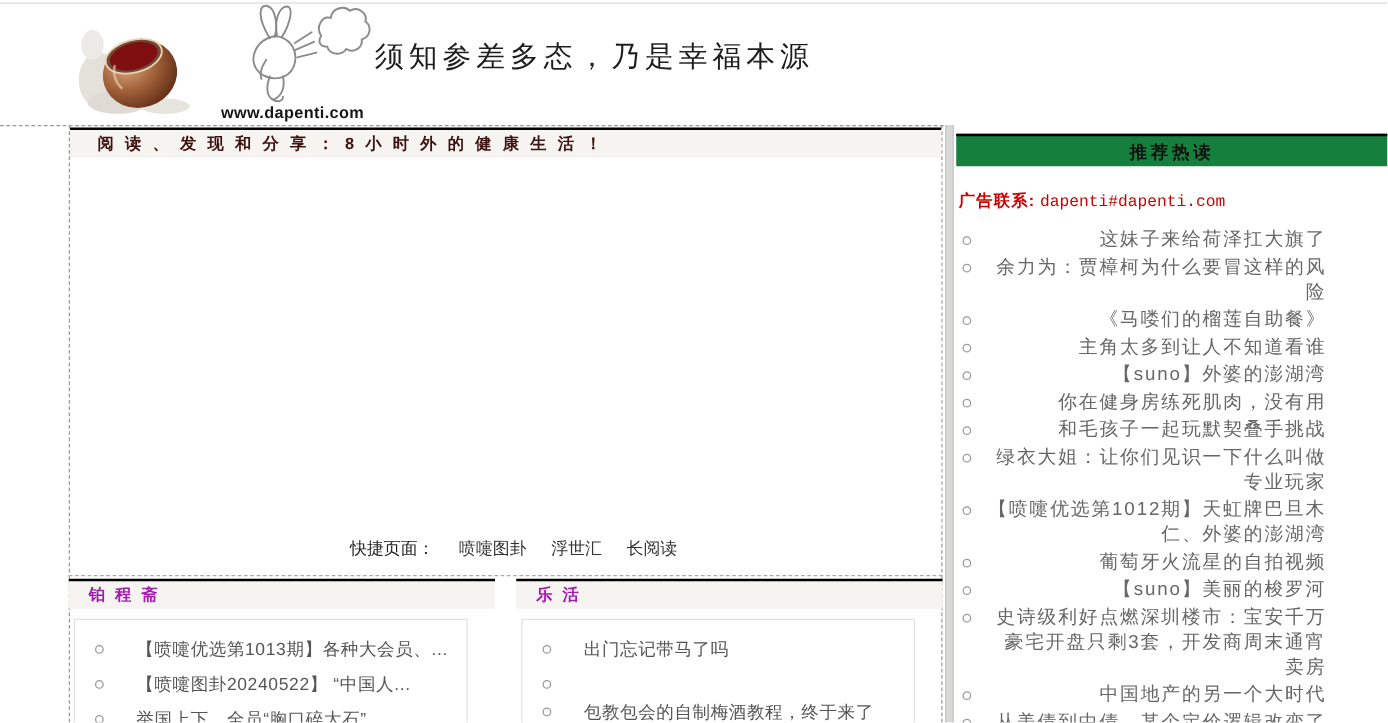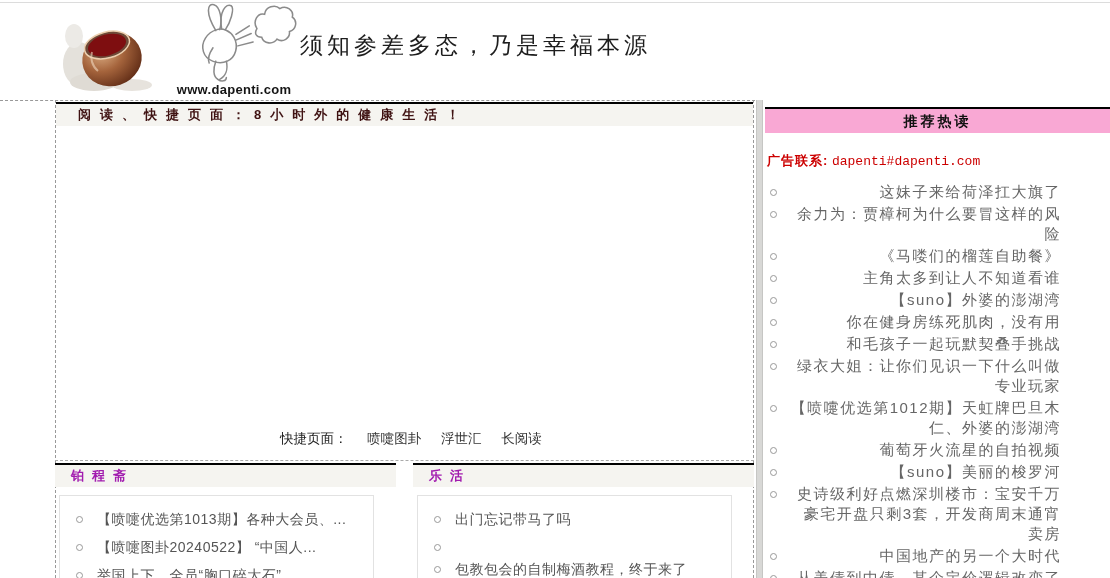--- a/index.html
+++ b/index.html
@@ -29,28 +29,28 @@
   .quick-row .lbl{margin-left:224px;color:#222;text-align:center;}
   .quick-row a{color:#333;text-decoration:none;margin-left:16px;cursor:pointer;}
   
   .bottom-dash{position:absolute;left:55px;top:460px;width:699px;border-top:1px dashed #aaa;}
   .col{position:absolute;top:463px;width:341px;}
   .col-left{left:55px;}
   .col-right{left:413px;}
   .col-header{border-top:2px solid #000;background:#f5f4f0;height:22px;line-height:22px;
     padding-left:16px;font-size:13px;font-weight:bold;letter-spacing:8px;color:#a21caf;}
   .list-box{margin:8px 22px 0 4px;border:1px solid #e2e2e2;padding:13px 8px 20px 16px;min-height:90px;}
-  .li{display:flex;gap:14px;font-size:14px;color:#555;line-height:20px;margin-bottom:8px;
+  .li{display:flex;gap:26px;font-size:14px;color:#555;line-height:20px;margin-bottom:8px;
     letter-spacing:0.5px;cursor:pointer;}
   .dot{width:5px;height:5px;border:1px solid #999;border-radius:50%;margin-top:7px;flex:none;}
   
   .side-strip{position:absolute;left:756px;top:100px;width:7px;height:478px;background:#d8d8d6;
     border-left:1px solid #c6c6c4;border-right:1px solid #c6c6c4;box-sizing:border-box;}
   .sidebar{position:absolute;left:765px;top:107px;width:345px;}
-  .side-header{border-top:2px solid #000;background:#f9a8d4;height:24px;line-height:24px;
+  .side-header{border-top:2px solid #000;background:#15803d;height:24px;line-height:24px;
     text-align:center;font-size:14px;font-weight:bold;color:#111;letter-spacing:3px;}
   .ad-line{margin:19px 0 12px 2px;font-size:13px;color:#cc0000;white-space:nowrap;}
   .ad-line .ad-lbl{font-weight:bold;letter-spacing:1px;}
   .ad-line .ad-val{font-family:"Liberation Mono","DejaVu Sans Mono",monospace;font-size:13px;}
   .side-list{margin-left:5px;}
   .sli{display:flex;gap:12px;font-size:15px;color:#666;line-height:20px;margin-bottom:2px;
     letter-spacing:1.5px;cursor:pointer;text-align:right;}
   .sli .txt{width:272px;}
   .sli .dot{margin-top:7px;}
   svg{display:block;}
@@ -100,21 +100,21 @@
     </svg>
   </div>
   <div class="site-url">www.dapenti.com</div>
   <div class="slogan">须知参差多态，乃是幸福本源</div>
 </div>
 
 <div class="h-dash-top"></div>
 <div class="v-dash-left"></div>
 <div class="v-dash-right"></div>
 
-<div class="main-banner">阅读、快捷页面：8小时外的健康生活！</div>
+<div class="main-banner">阅读、发现和分享：8小时外的健康生活！</div>
 
 <div class="ad-space"></div>
 
 <div class="quick-row">
   <span class="lbl">快捷页面：</span>
   <a>喷嚏图卦</a>
   <a>浮世汇</a>
   <a>长阅读</a>
 </div>
 

